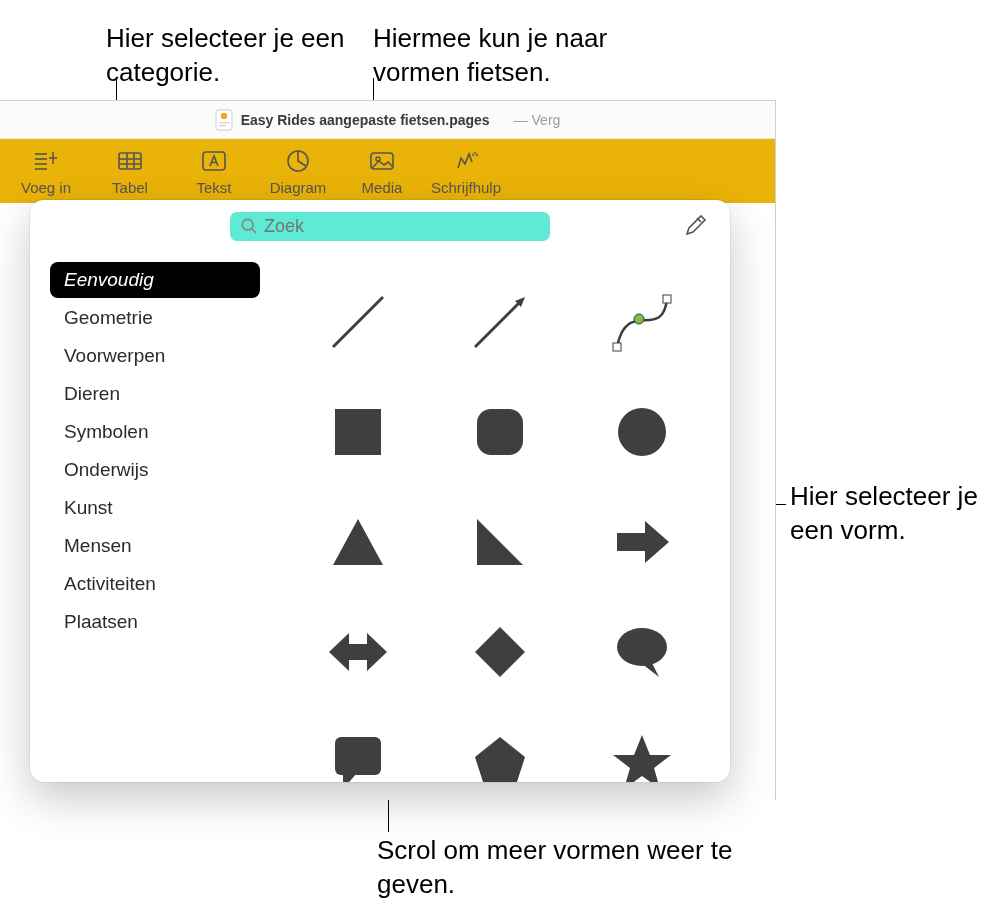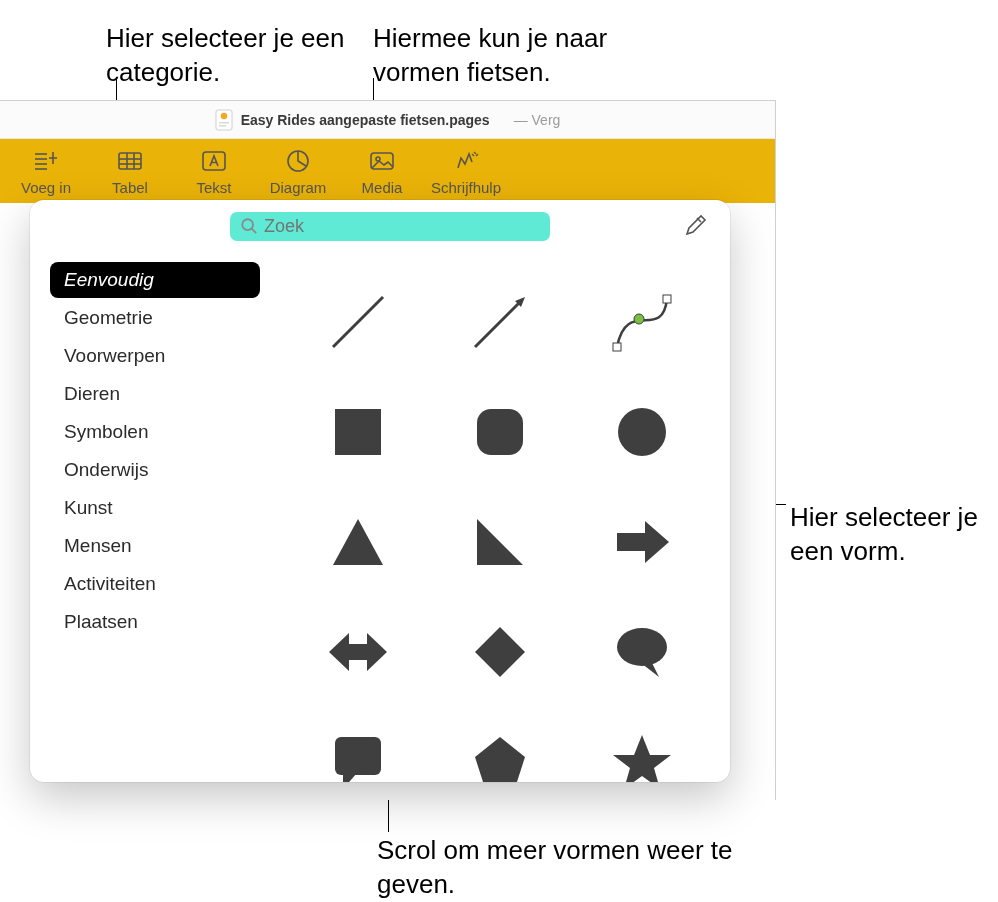--- a/index.html
+++ b/index.html
@@ -192,21 +192,21 @@
 </style>
 </head>
 <body>
 
 <div class="callout" style="top:22px;left:106px;width:260px;">Hier selecteer je een categorie.</div>
 <div class="callout-line" style="top:78px;left:116px;height:212px;"></div>
 
 <div class="callout" style="top:22px;left:373px;width:300px;">Hiermee kun je naar vormen fietsen.</div>
 <div class="callout-line" style="top:78px;left:373px;height:142px;"></div>
 
-<div class="callout" style="top:501px;left:790px;width:200px;">Hier selecteer je een vorm.</div>
+<div class="callout" style="top:480px;left:790px;width:200px;">Hier selecteer je een vorm.</div>
 <div class="bracket" style="top:268px;left:744px;height:488px;"></div>
 <div class="callout-line" style="top:504px;left:758px;height:1px;width:28px;"></div>
 
 <div class="callout" style="top:834px;left:377px;width:360px;">Scrol om meer vormen weer te geven.</div>
 <div class="callout-line" style="top:782px;left:388px;height:50px;"></div>
 
 <div class="app-window">
 
   <div class="titlebar">
     <span class="doc-icon">

